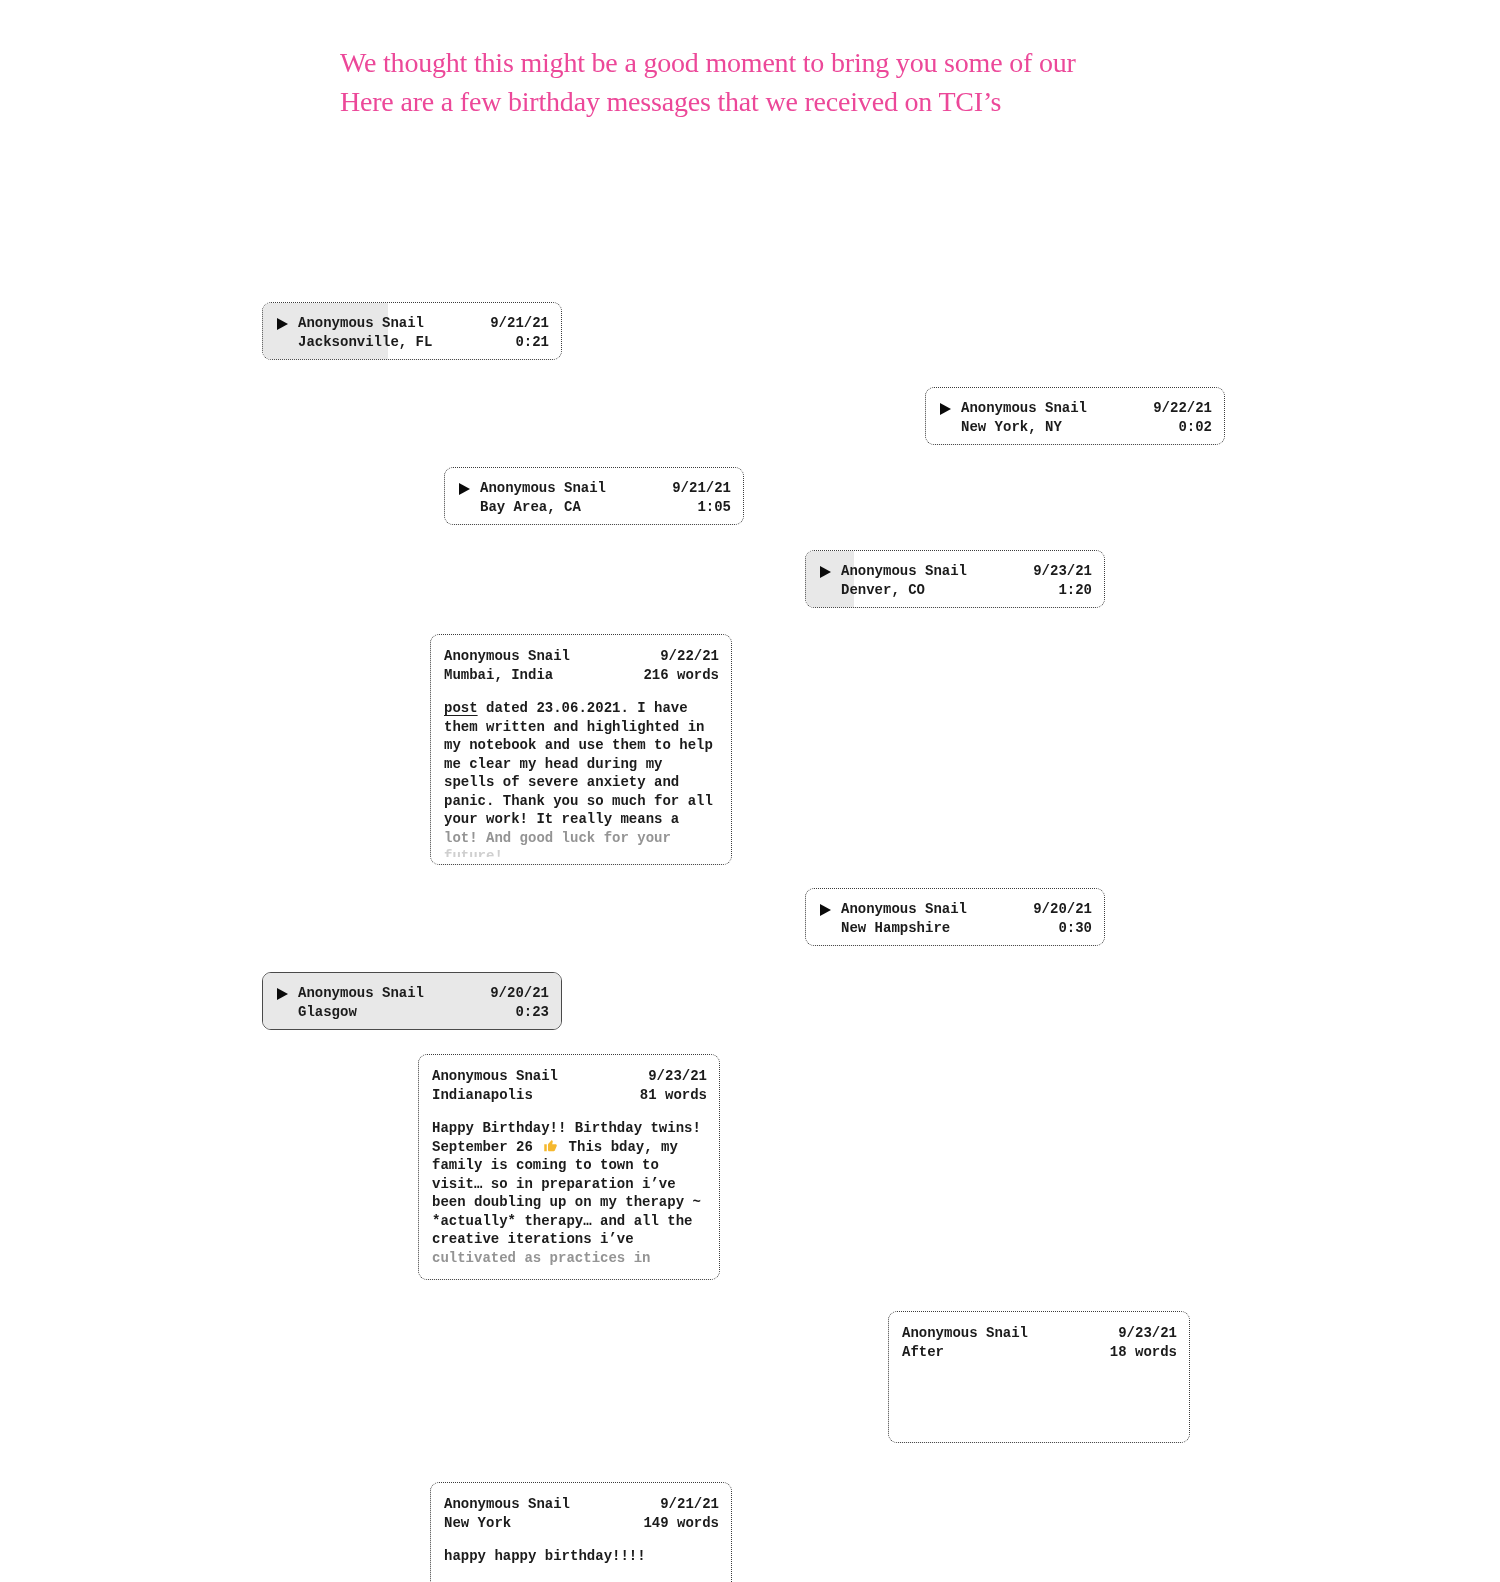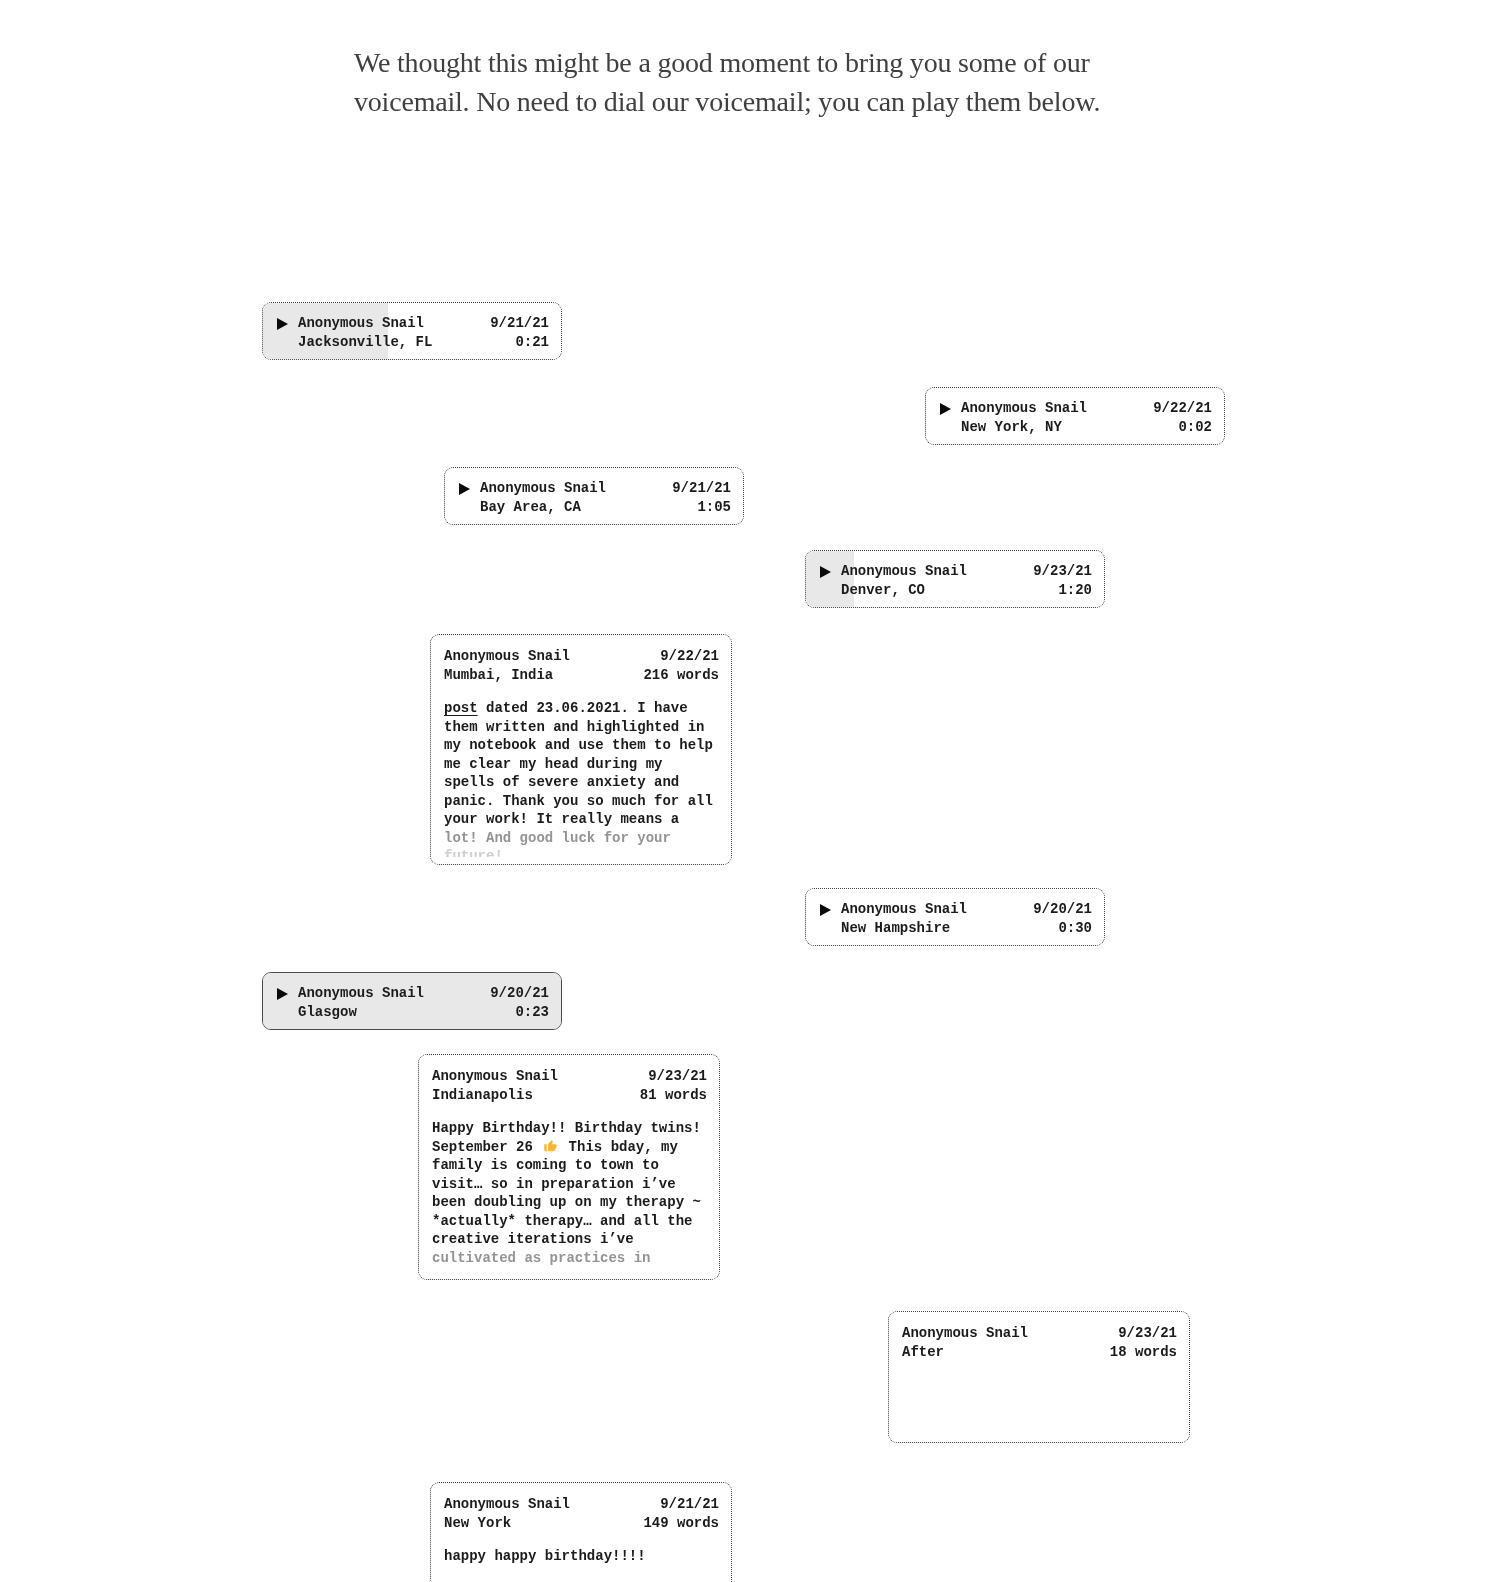--- a/index.html
+++ b/index.html
@@ -1,23 +1,23 @@
 <!DOCTYPE html>
 <html><head>
 <meta charset="utf-8">
 <style>
   html,body{margin:0;padding:0;}
   body{
     width:1500px;height:1582px;position:relative;background:#ffffff;
     font-family:"Liberation Mono", monospace;overflow:hidden;
   }
   .intro{
-    position:absolute;left:354px;top:43px;
+    position:absolute;left:340px;top:43px;
     font-family:"Liberation Serif", serif;
-    font-size:28px;line-height:39px;color:#404040;letter-spacing:-0.2px;
+    font-size:28px;line-height:39px;color:#ec4899;letter-spacing:-0.2px;
     white-space:nowrap;
   }
   .card{
     position:absolute;box-sizing:border-box;background:#fff;
     border:1px dotted #3c3c3c;border-radius:9px;overflow:hidden;
     color:#1b1b1b;font-size:14px;line-height:18.5px;font-weight:700;
   }
   .card--audio{width:300px;height:58px;}
   .card--text{width:302px;}
   .card--active{border:1.5px solid #4a4a4a;}
@@ -34,21 +34,21 @@
   .seg-link{text-decoration:underline;text-underline-offset:2.5px;cursor:pointer;}
   .fade-mid{color:#949494;}
   .fade-light{color:#cfcfcf;}
   .emoji{vertical-align:-2px;margin:0 2px;}
 </style>
 </head>
 <body>
 
 <div class="intro">
   <div>We thought this might be a good moment to bring you some of our</div>
-  <div>voicemail. No need to dial our voicemail; you can play them below.</div>
+  <div>Here are a few birthday messages that we received on TCI’s</div>
 </div>
 
 <div class="card card--audio" style="left:262px;top:302px;">
   <div class="progress" style="width: 42%;"></div>
   <div class="inner">
     <button class="play">
         <span class="tri"></span>
       </button>
     <div class="cols">
       <div class="col-left">

